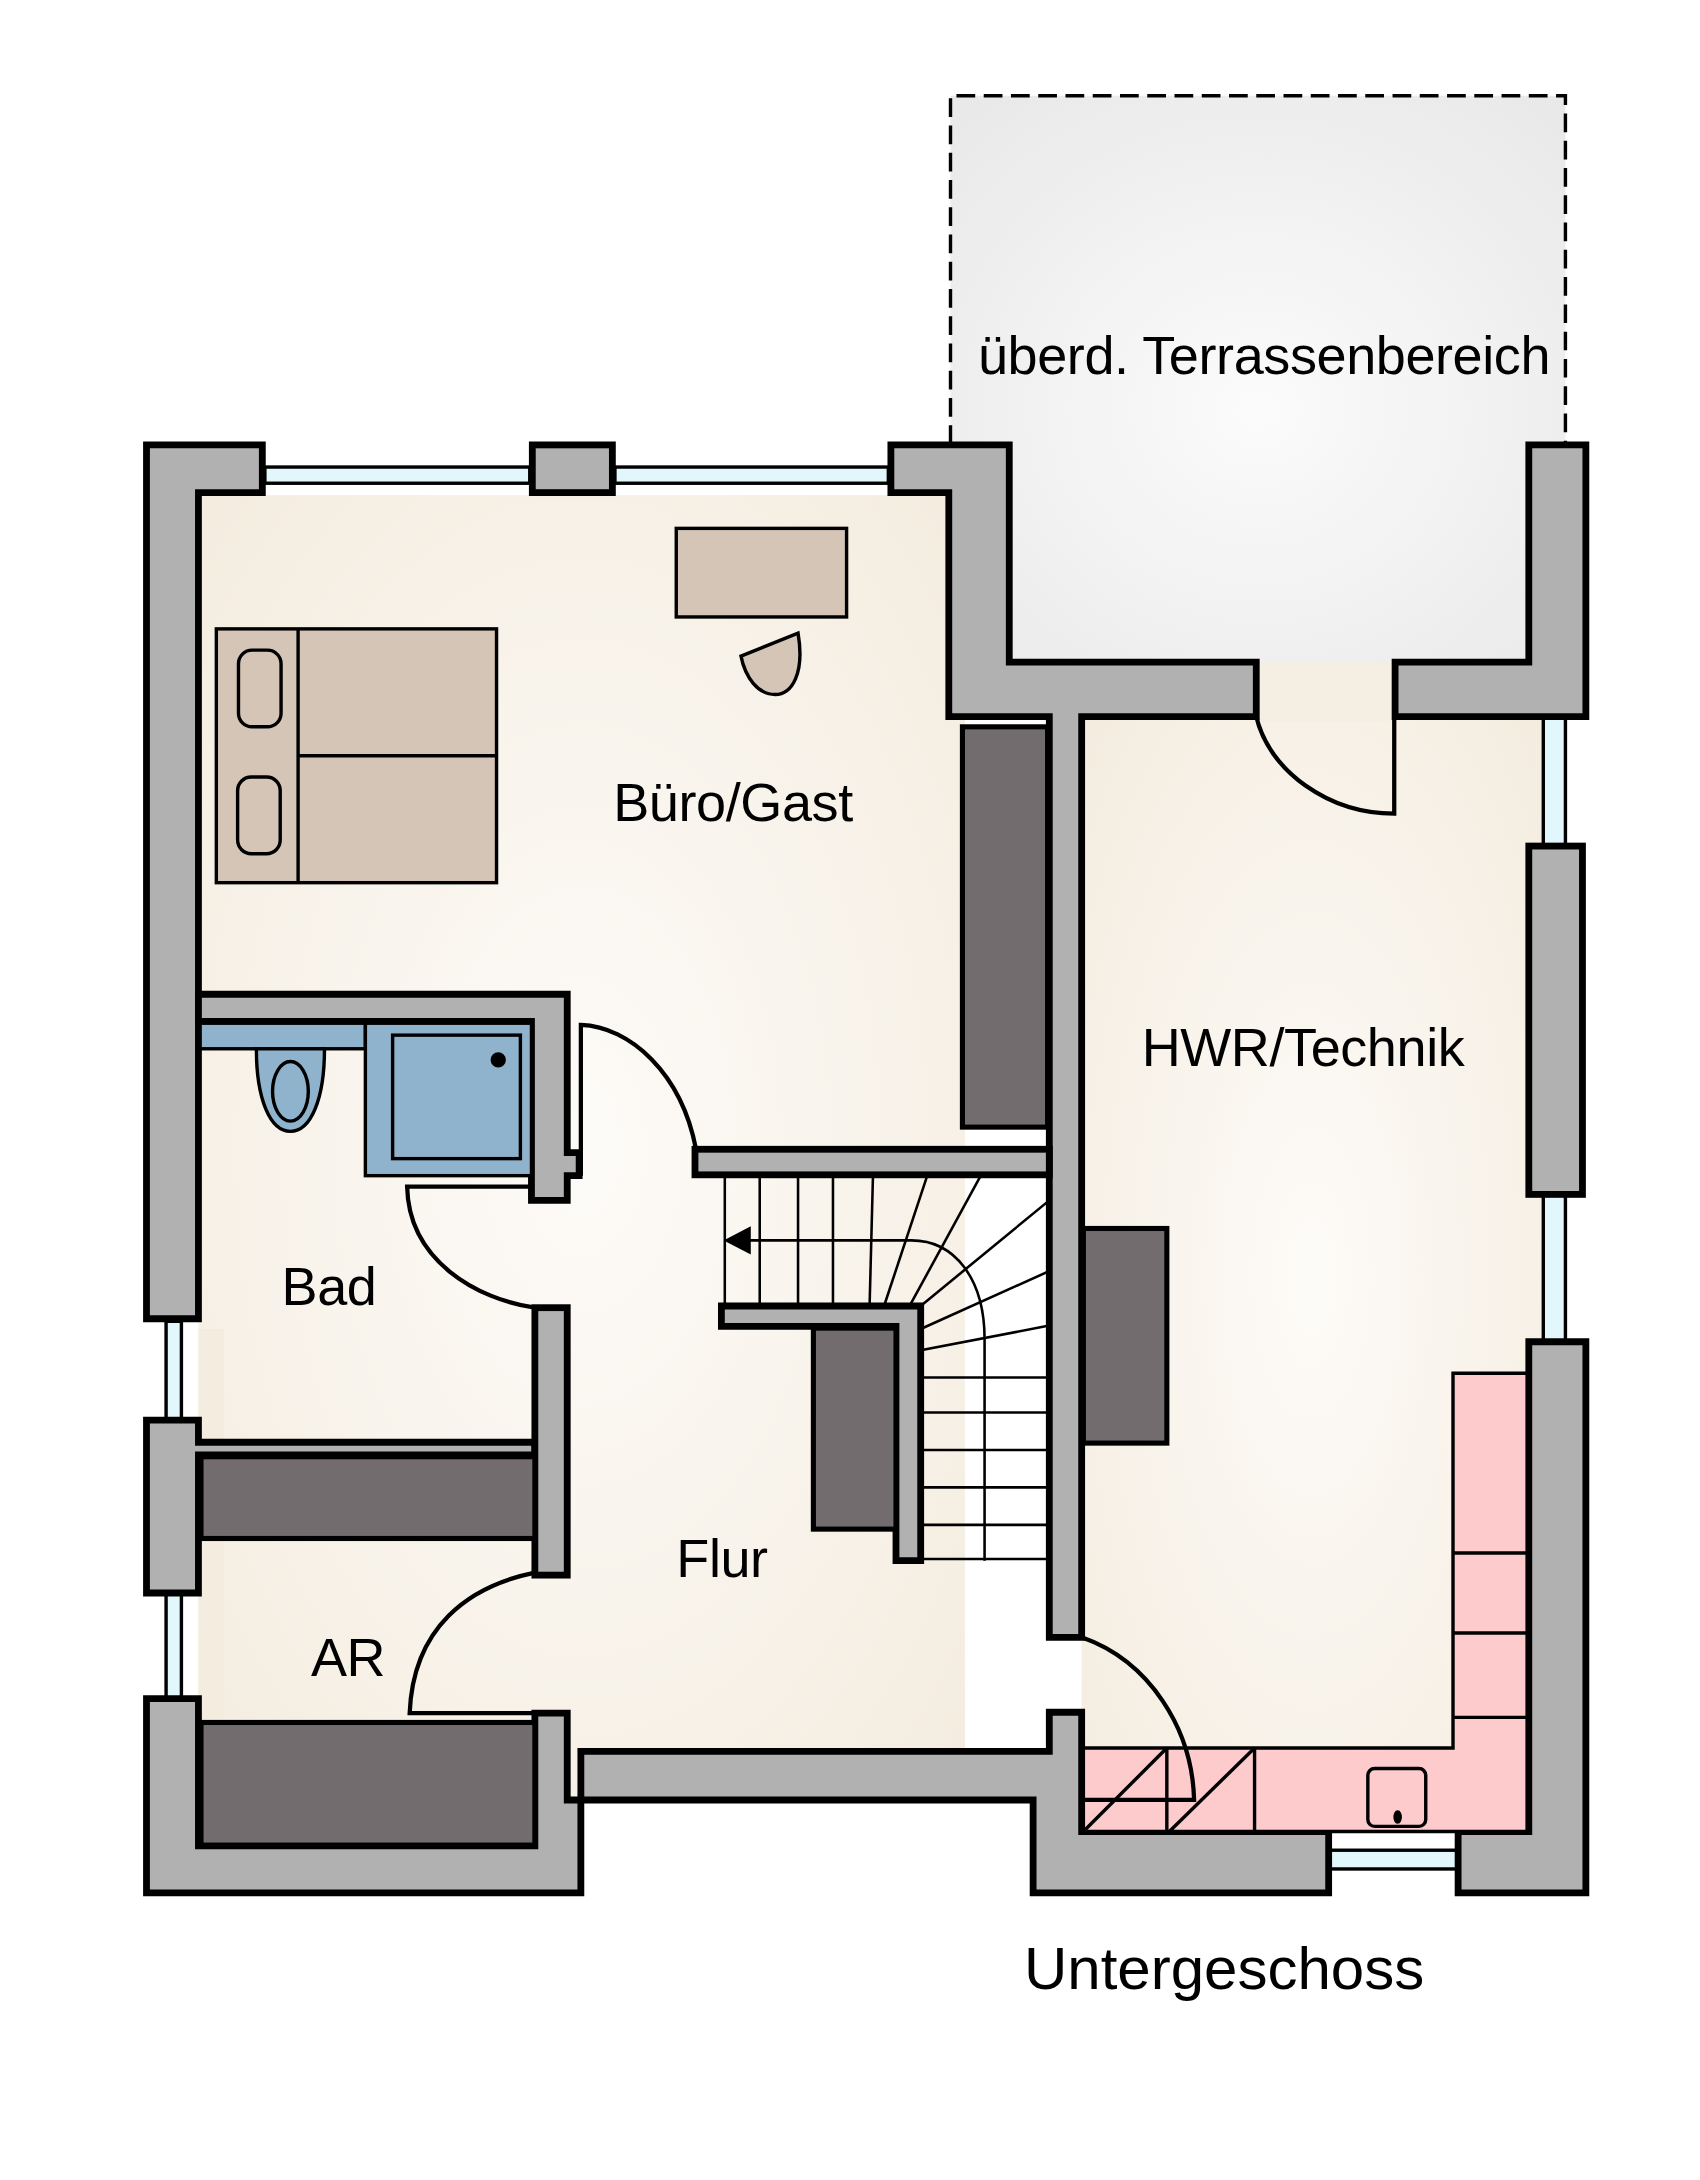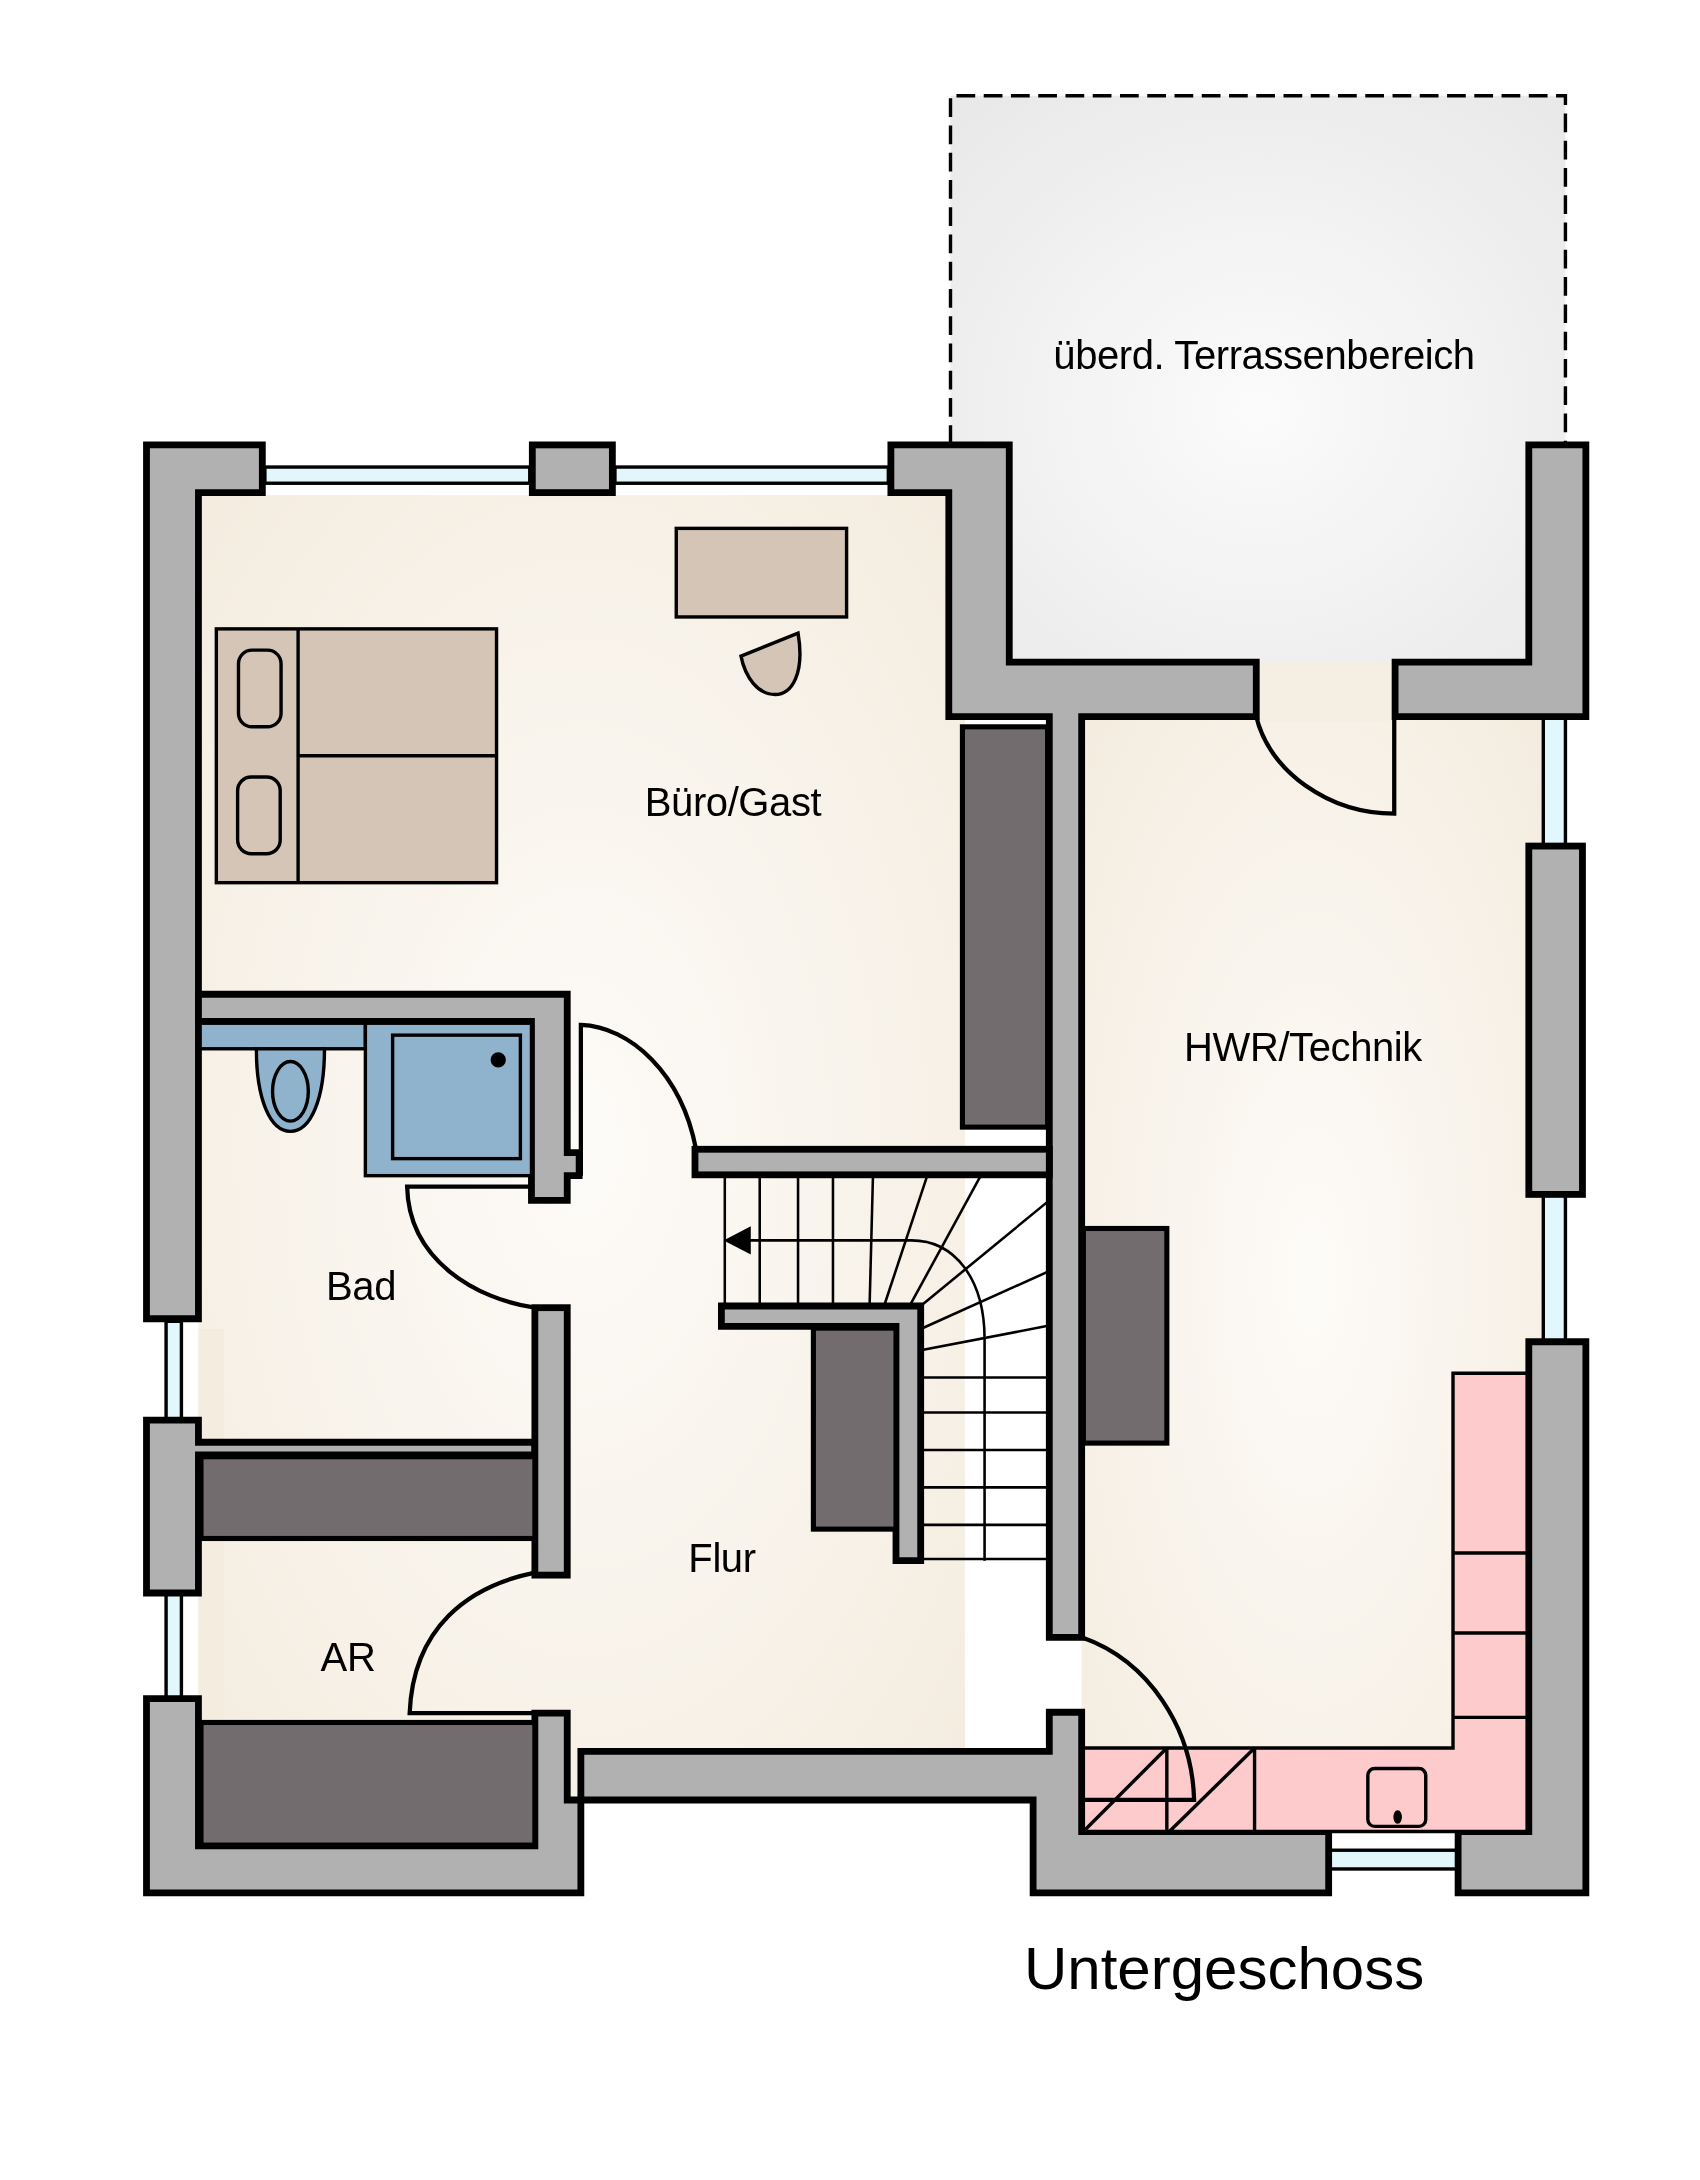--- a/index.html
+++ b/index.html
@@ -1,19 +1,19 @@
 <!DOCTYPE html>
 <html style="font-size:13.6px"><head>
 <meta charset="utf-8">
 <style>
   html, body { margin: 0; padding: 0; background: #ffffff; }
   body { width: 1700px; height: 2181px; position: relative; overflow: hidden; font-family: "Liberation Sans", sans-serif; }
   #plan { position: absolute; left: 0; top: 0; width: 1700px; height: 2181px; }
   .label { position: absolute; color: #000; font-family: "Liberation Sans", sans-serif; white-space: nowrap; transform: translate(-50%, -50%); letter-spacing: -0.4px; }
-  .room-label { font-size: 40px; }
+  .room-label { font-size: 54px; }
   .title-label { font-size: 60px; transform: none; letter-spacing: 0; margin-left: 16px; }
 </style>
 </head>
 <body>
 
 <svg id="plan" viewBox="0 0 1996 2560" xmlns="http://www.w3.org/2000/svg">
   <defs>
     <radialGradient id="floorGrad" cx="50%" cy="50%" r="70%">
       <stop offset="0%" stop-color="#fdfbf8"></stop>
       <stop offset="100%" stop-color="#f4ecdf"></stop>
@@ -141,18 +141,18 @@
     <path d="M682 1380 L682 1203 C740 1205 800 1260 817 1348"></path>
     <path d="M628 1535 C560 1525 480 1480 478 1393 L624 1393"></path>
     <path d="M628 1846 C550 1862 485 1910 481 2011 L628 2011"></path>
     <path d="M1270 1922 C1350 1950 1400 2030 1402 2113 L1270 2113"></path>
   </g>
 </svg>
 
 <div class="label room-label" style="left:1264px; top:355px;">überd. Terrassenbereich</div>
 <div class="label room-label" style="left:733px; top:802px;text-align:center;">Büro/Gast</div>
 <div class="label room-label" style="left:1303px; top:1047px;">HWR/Technik</div>
-<div class="label room-label" style="left:361px; top:1286px;">Bad</div>
+<div class="label room-label" style="left:329px; top:1286px;">Bad</div>
 <div class="label room-label" style="left:348px; top:1657px;">AR</div>
 <div class="label room-label" style="left:722px; top:1558px;">Flur</div>
 
 <div class="label title-label" style="left:1008px; top:1934px;">Untergeschoss</div>
 
 
 </body></html>

